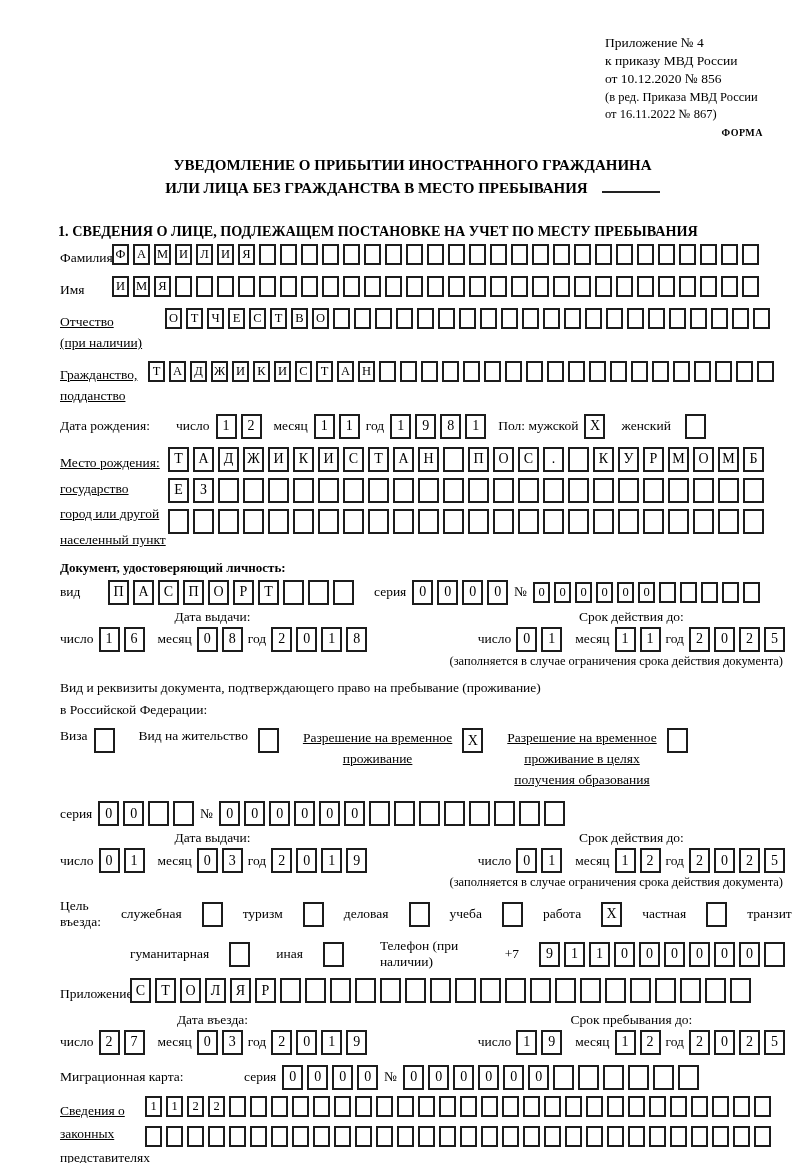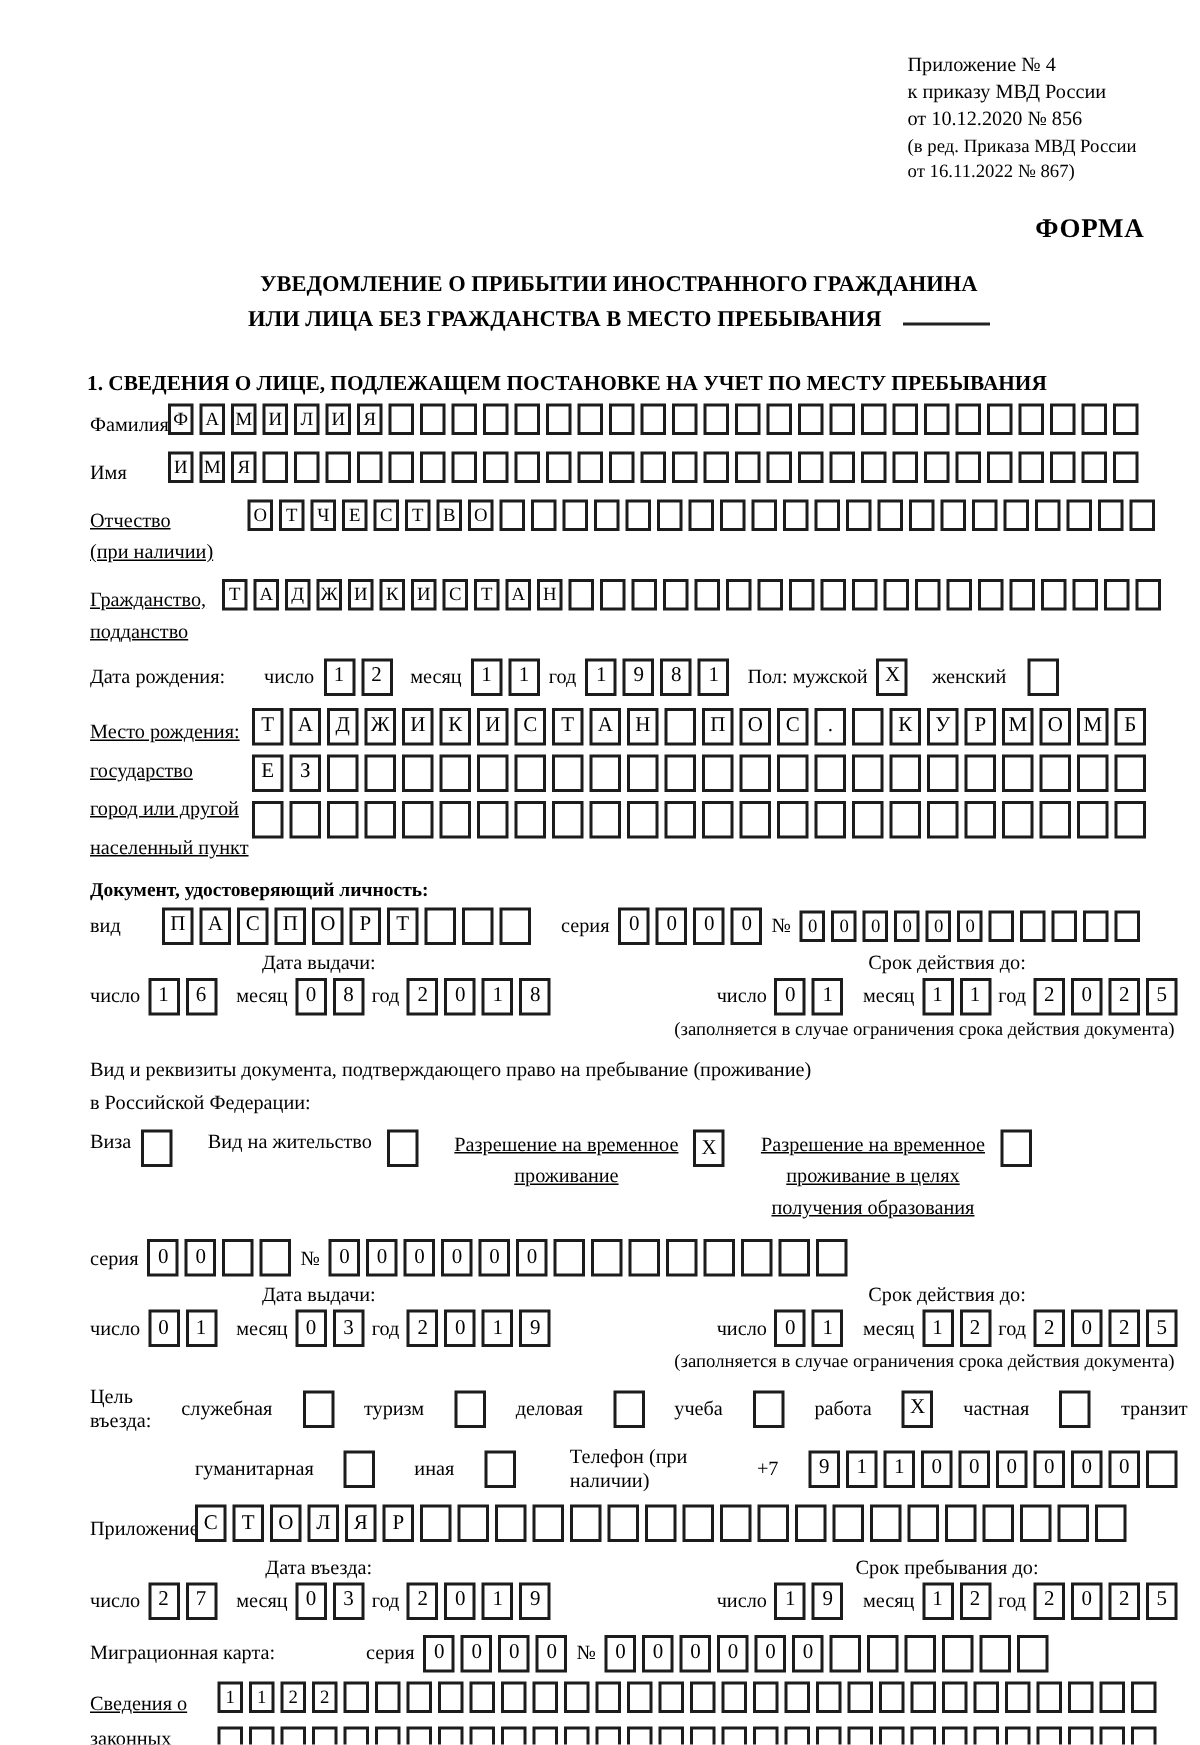--- a/index.html
+++ b/index.html
@@ -1,21 +1,21 @@
 <!DOCTYPE html>
 <html><head>
 <meta charset="utf-8">
 <style>
   html,body{margin:0;padding:0;background:#fff;}
   body{width:800px;height:1163px;overflow:hidden;color:#000;
        font-family:"Liberation Serif","DejaVu Serif",serif;}
   .page{padding:34px 15px 0 60px;box-sizing:border-box;width:800px;}
   .hdr{width:172px;margin-left:auto;margin-right:8px;font-size:13.5px;line-height:1.35;}
   .hdr .small{font-size:12.5px;}
-  .forma{text-align:right;margin:20px 22px 0 0;font-weight:bold;font-size:18px;letter-spacing:.5px;}
+  .forma{text-align:right;margin:5px 22px 0 0;font-weight:bold;font-size:10px;letter-spacing:.5px;}
   .title{text-align:center;font-weight:bold;font-size:15px;line-height:1.5;margin:16px 0 0 -20px;}
   .uline{display:inline-block;width:58px;border-bottom:2px solid #222;margin-left:14px;}
   .sec{font-weight:bold;font-size:14.2px;margin:24px 0 4px -2px;}
   .frow{display:flex;align-items:flex-start;margin-bottom:7px;}
   .flabel{font-size:13.5px;flex:0 0 auto;padding-top:3px;line-height:1.6;}
   .ml{white-space:pre-line;text-decoration:underline;}
   .cells{display:flex;gap:4px;flex:0 0 auto;}
   .cell{box-sizing:border-box;width:17px;height:21px;border:2px solid #1c1c1c;
         display:flex;align-items:center;justify-content:center;font-size:12.5px;background:#fff;}
   .cells.md .cell{width:21px;height:25px;font-size:14px;}

